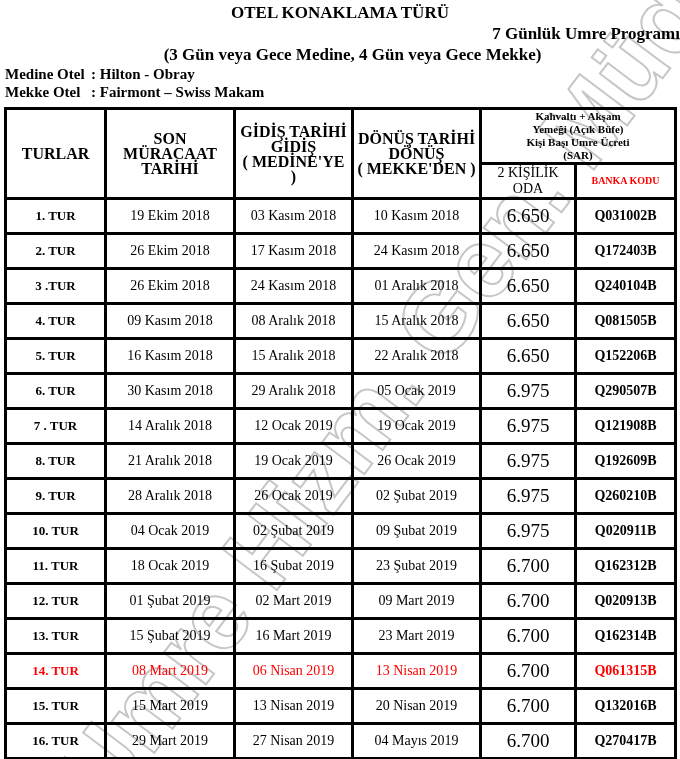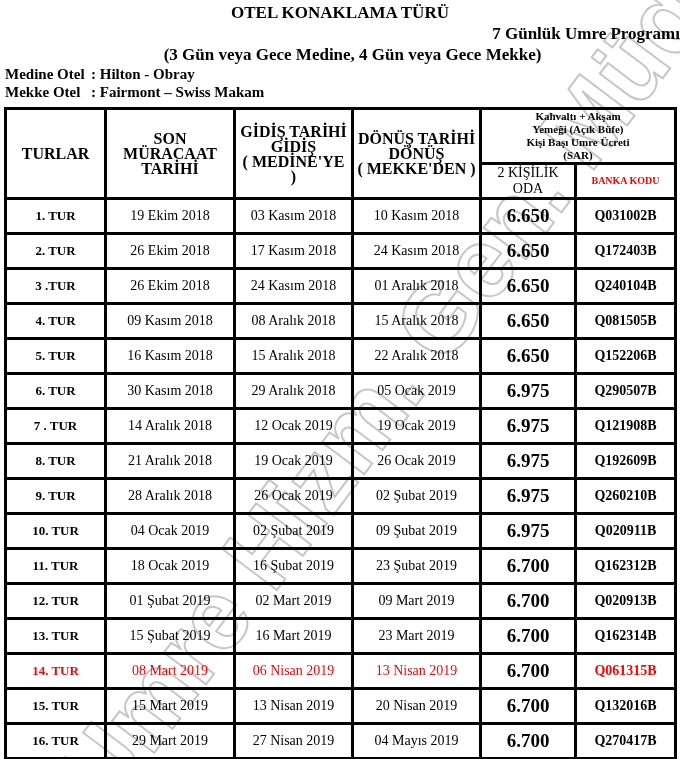--- a/index.html
+++ b/index.html
@@ -35,21 +35,21 @@
     padding:0 2px;
     overflow:hidden;
   }
   th.th-main { font-size:16px; line-height:15px; font-weight:bold; }
   th.th-group { font-size:11px; line-height:13px; font-weight:bold; height:50px;border-radius:24px; }
   th.th-room { font-size:14px; line-height:16px; font-weight:normal; height:31px;margin-top:33px; }
   th.th-bank { font-size:10px; line-height:12px; font-weight:bold; color:#fe0000; }
   td { height:32px; font-size:14px; }
   td.cell-tur  { font-weight:bold; font-size:13px; }
   td.cell-date { font-size:14px; }
-  td.cell-price{ font-weight:bold; font-size:19px;border-radius:7px; }
+  td.cell-price{ font-weight:normal; font-size:19px;border-radius:7px; }
   td.cell-bank { font-weight:bold; font-size:14px; }
   tr.hl td { color:#fe0000; }
   tr.hl td.cell-price { color:#000; }
   .wm-text {
     font-family:"Liberation Sans", sans-serif;
     font-weight:bold;
   }
 </style>
 </head>
 <body>

